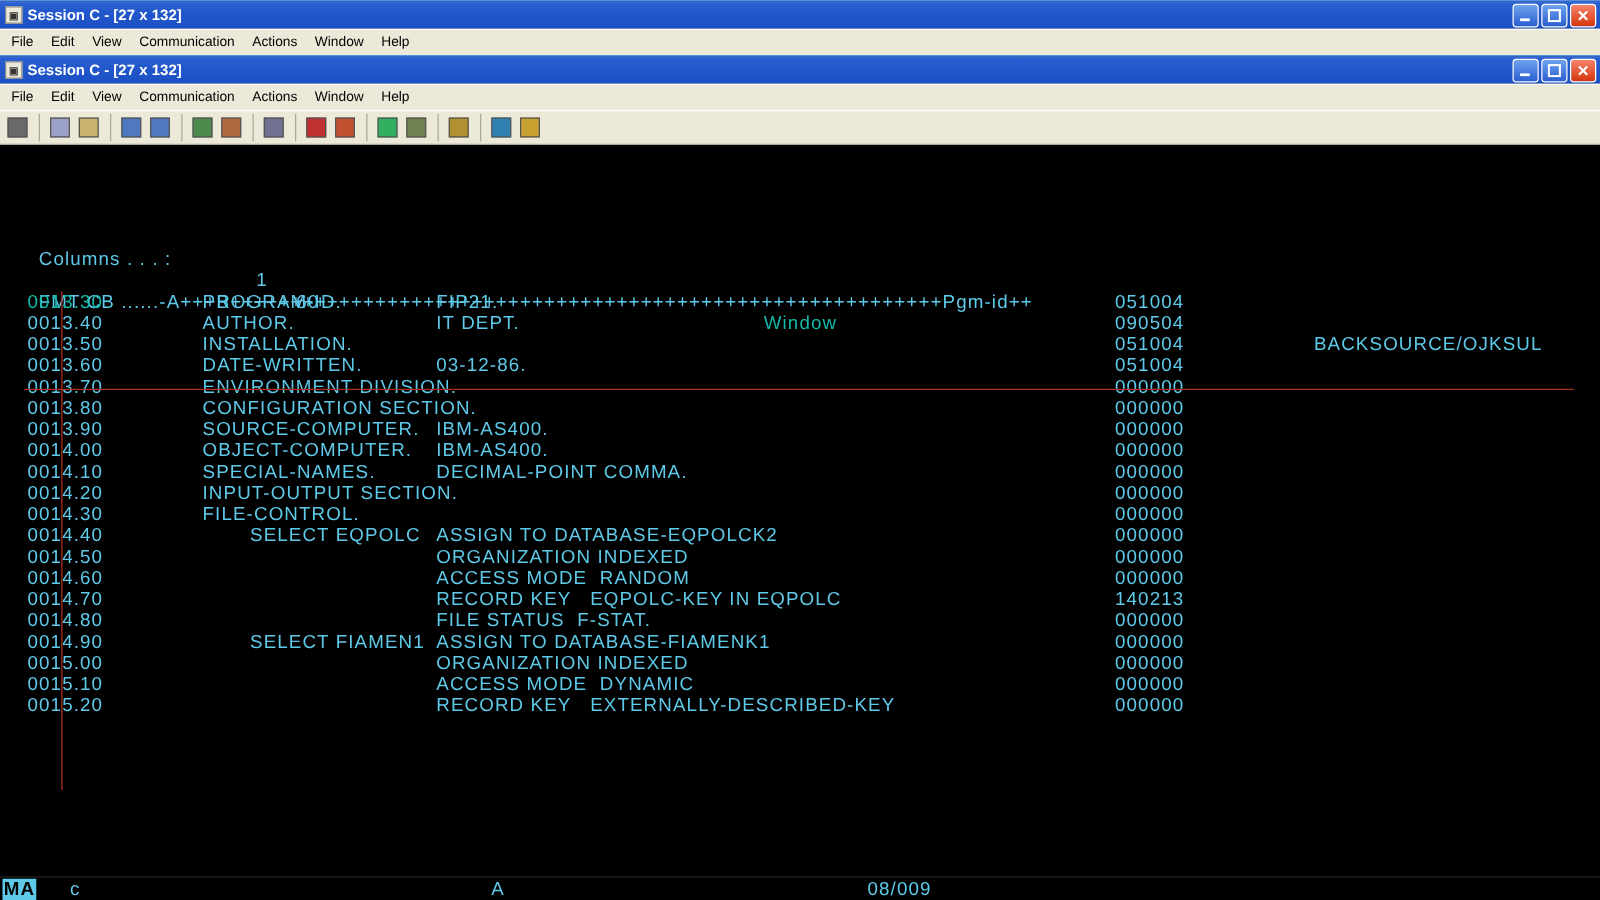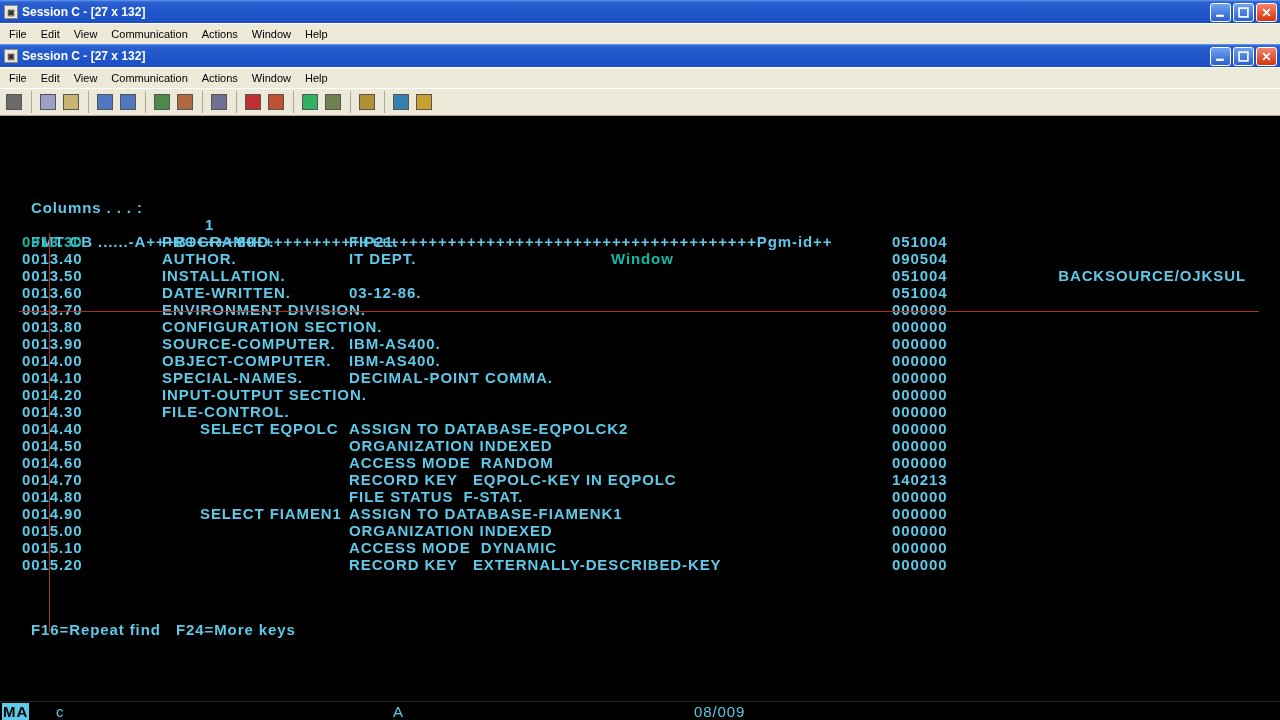--- a/index.html
+++ b/index.html
@@ -36,21 +36,21 @@
 .tbtn .ic { width: 16px; height: 16px; }
 .tsep { width: 6px; height: 22px; border-right: 1px solid #ACA899; margin-right: 4px; }
 
 
 .term {
   position: absolute; left: 0; right: 0; top: 116px; bottom: 0;
   background: #000;
   font-family: "Courier New", monospace; font-size: 15px; line-height: 17px;
   color: #5EC9E8; white-space: pre; letter-spacing: 0.9px;
 }
-.tline { position: absolute; left: 0; right: 4px; height: 17px; font-weight: bold; }
+.tline { position: absolute; left: 0; right: 16px; height: 17px; }
 .cyan { color: #5EC9E8; }
 .white { color: #14b8a6; }
 .underline { text-decoration: underline; text-decoration-color: #5EC9E8; }
 .lineseg { position: absolute; }
 .hl-red-line { position: absolute; left: 19px; right: 21px; height: 0; border-top: 1px solid #B03020; }
 .vert-red { position: absolute; width: 0; border-left: 1px solid #B03020; }
 
 
 .statusbar {
   position: absolute; left: 0; right: 0; bottom: 0; height: 19px;
@@ -196,23 +196,20 @@
   
   
   <div class="tline" style="top:100px">
     <span class="lineseg cyan" style="left:31px">FMT CB ......-A+++B+++++++++++++++++++++++++++++++++++++++++++++++++++++++++++Pgm-id++</span>
   </div>
 
   
   <div id="src-lines"><div class="tline" style="top: 117px;"><span class="lineseg white" style="left: 22px;">0013.30</span><span class="lineseg cyan" style="left: 162px;">PROGRAM-ID.</span><span class="lineseg cyan" style="left: 349px;">FIP21.</span><span class="lineseg cyan" style="left: 892px;">051004</span></div><div class="tline" style="top: 134px;"><span class="lineseg cyan" style="left: 22px;">0013.40</span><span class="lineseg cyan" style="left: 162px;">AUTHOR.</span><span class="lineseg cyan" style="left: 349px;">IT DEPT.</span><span class="lineseg cyan" style="left: 892px;">090504</span></div><div class="tline" style="top: 151px;"><span class="lineseg cyan" style="left: 22px;">0013.50</span><span class="lineseg cyan" style="left: 162px;">INSTALLATION.</span><span class="lineseg cyan" style="left: 892px;">051004</span></div><div class="tline" style="top: 168px;"><span class="lineseg cyan" style="left: 22px;">0013.60</span><span class="lineseg cyan" style="left: 162px;">DATE-WRITTEN.</span><span class="lineseg cyan" style="left: 349px;">03-12-86.</span><span class="lineseg cyan" style="left: 892px;">051004</span></div><div class="tline" style="top: 185px;"><span class="lineseg cyan" style="left: 22px;">0013.70</span><span class="lineseg cyan" style="left: 162px;">ENVIRONMENT DIVISION.</span><span class="lineseg cyan" style="left: 892px;">000000</span></div><div class="tline" style="top: 202px;"><span class="lineseg cyan" style="left: 22px;">0013.80</span><span class="lineseg cyan" style="left: 162px;">CONFIGURATION SECTION.</span><span class="lineseg cyan" style="left: 892px;">000000</span></div><div class="tline" style="top: 219px;"><span class="lineseg cyan" style="left: 22px;">0013.90</span><span class="lineseg cyan" style="left: 162px;">SOURCE-COMPUTER.</span><span class="lineseg cyan" style="left: 349px;">IBM-AS400.</span><span class="lineseg cyan" style="left: 892px;">000000</span></div><div class="tline" style="top: 236px;"><span class="lineseg cyan" style="left: 22px;">0014.00</span><span class="lineseg cyan" style="left: 162px;">OBJECT-COMPUTER.</span><span class="lineseg cyan" style="left: 349px;">IBM-AS400.</span><span class="lineseg cyan" style="left: 892px;">000000</span></div><div class="tline" style="top: 253px;"><span class="lineseg cyan" style="left: 22px;">0014.10</span><span class="lineseg cyan" style="left: 162px;">SPECIAL-NAMES.</span><span class="lineseg cyan" style="left: 349px;">DECIMAL-POINT COMMA.</span><span class="lineseg cyan" style="left: 892px;">000000</span></div><div class="tline" style="top: 270px;"><span class="lineseg cyan" style="left: 22px;">0014.20</span><span class="lineseg cyan" style="left: 162px;">INPUT-OUTPUT SECTION.</span><span class="lineseg cyan" style="left: 892px;">000000</span></div><div class="tline" style="top: 287px;"><span class="lineseg cyan" style="left: 22px;">0014.30</span><span class="lineseg cyan" style="left: 162px;">FILE-CONTROL.</span><span class="lineseg cyan" style="left: 892px;">000000</span></div><div class="tline" style="top: 304px;"><span class="lineseg cyan" style="left: 22px;">0014.40</span><span class="lineseg cyan" style="left: 200px;">SELECT EQPOLC</span><span class="lineseg cyan" style="left: 349px;">ASSIGN TO DATABASE-EQPOLCK2</span><span class="lineseg cyan" style="left: 892px;">000000</span></div><div class="tline" style="top: 321px;"><span class="lineseg cyan" style="left: 22px;">0014.50</span><span class="lineseg cyan" style="left: 349px;">ORGANIZATION INDEXED</span><span class="lineseg cyan" style="left: 892px;">000000</span></div><div class="tline" style="top: 338px;"><span class="lineseg cyan" style="left: 22px;">0014.60</span><span class="lineseg cyan" style="left: 349px;">ACCESS MODE  RANDOM</span><span class="lineseg cyan" style="left: 892px;">000000</span></div><div class="tline" style="top: 355px;"><span class="lineseg cyan" style="left: 22px;">0014.70</span><span class="lineseg cyan" style="left: 349px;">RECORD KEY   EQPOLC-KEY IN EQPOLC</span><span class="lineseg cyan" style="left: 892px;">140213</span></div><div class="tline" style="top: 372px;"><span class="lineseg cyan" style="left: 22px;">0014.80</span><span class="lineseg cyan" style="left: 349px;">FILE STATUS  F-STAT.</span><span class="lineseg cyan" style="left: 892px;">000000</span></div><div class="tline" style="top: 389px;"><span class="lineseg cyan" style="left: 22px;">0014.90</span><span class="lineseg cyan" style="left: 200px;">SELECT FIAMEN1</span><span class="lineseg cyan" style="left: 349px;">ASSIGN TO DATABASE-FIAMENK1</span><span class="lineseg cyan" style="left: 892px;">000000</span></div><div class="tline" style="top: 406px;"><span class="lineseg cyan" style="left: 22px;">0015.00</span><span class="lineseg cyan" style="left: 349px;">ORGANIZATION INDEXED</span><span class="lineseg cyan" style="left: 892px;">000000</span></div><div class="tline" style="top: 423px;"><span class="lineseg cyan" style="left: 22px;">0015.10</span><span class="lineseg cyan" style="left: 349px;">ACCESS MODE  DYNAMIC</span><span class="lineseg cyan" style="left: 892px;">000000</span></div><div class="tline" style="top: 440px;"><span class="lineseg cyan" style="left: 22px;">0015.20</span><span class="lineseg cyan" style="left: 349px;">RECORD KEY   EXTERNALLY-DESCRIBED-KEY</span><span class="lineseg cyan" style="left: 892px;">000000</span></div></div>
 
   
-  <div class="tline" style="top:488px">
-    <span class="lineseg cyan" style="left:31px">F16=Repeat find   F24=More keys</span>
-  </div>
 
   
   <div class="hl-red-line" style="top:195px"></div>
   <div class="vert-red" style="left:49px; top:117px; bottom:88px;"></div>
 </div>
 
 <div class="statusbar">
   <span class="sseg ma" style="left:2px">MA</span>
   <span class="sseg" style="left:56px">c</span>
   <span class="sseg" style="left:393px">A</span>

